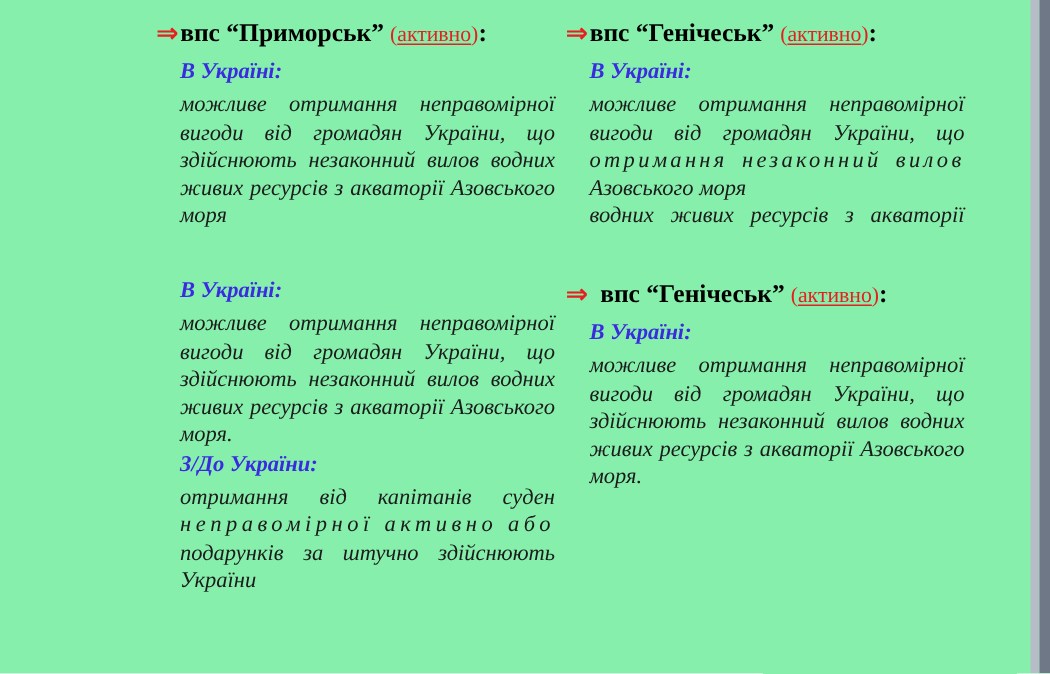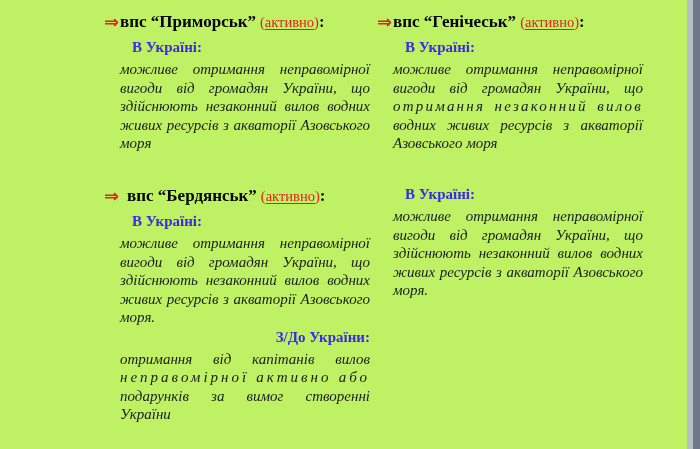--- a/index.html
+++ b/index.html
@@ -1,17 +1,17 @@
 <!DOCTYPE html>
 <html><head>
 <meta charset="utf-8">
 <style>
   html,body{margin:0;padding:0;background:#fff;}
   .screen{
-    position:relative;width:700px;height:449px;overflow:hidden;background:#bef264;
+    position:relative;width:700px;height:449px;overflow:hidden;background:#86efac;
     font-family:"Liberation Serif","DejaVu Serif",serif;
   }
   
   .edge-light{position:absolute;top:0;left:687px;width:6px;height:449px;background:#b7bdc6;}
   .edge-dark{position:absolute;top:0;left:693px;width:7px;height:449px;background:#6e7887;}
 
   .cell{position:absolute;width:266px;}
   #cell-prymorsk {left:104px;top:12px;}
   #cell-pryazovsk{left:377px;top:12px;}
   #cell-berdiansk{left:104px;top:186px;}
@@ -23,31 +23,31 @@
     color:#e62020;font-weight:700;font-size:18px;margin-right:1px;vertical-align:-1px;
   }
   #cell-berdiansk .arrow,#cell-henichesk .arrow{margin-right:8px;}
   .title{font-weight:700;font-size:17px;color:#000;}
   .status-wrap{margin-left:4px;color:#e62020;font-size:14.5px;}
   .status-active{color:#e62020;text-decoration:underline;text-underline-offset:2px;}
   .colon{font-weight:700;font-size:17px;color:#000;}
 
   .content{margin-left:16px;}
   .label{
-    color:#3a2be0;font-weight:700;font-size:15px;
-    line-height:17px;margin-bottom:4px;margin-left:12px;
+    color:#3a2be0;font-weight:700;font-style:italic;font-size:15px;
+    line-height:17px;margin-bottom:4px;
   }
   .para{width:250px;}
   .line{
     font-style:italic;font-size:15px;line-height:18.5px;color:#1b1b1b;
     text-align:justify;text-align-last:justify;
   }
   .line.last{text-align:left;text-align-last:left;}
   .para{margin-bottom:0;}
-  .para + .label{margin-top:2px;text-align:right;}
+  .para + .label{margin-top:2px;}
   
   #cell-pryazovsk .para .line:nth-child(3){letter-spacing:2.2px;}
   #cell-berdiansk .para-2 .line:nth-child(2){letter-spacing:3px;}
 </style>
 </head>
 <body>
 
 <div class="screen">
 
   <div class="cell" id="cell-prymorsk">
@@ -69,50 +69,50 @@
   <div class="cell" id="cell-pryazovsk">
     <div class="header">
       <span class="arrow">⇒</span><span class="title">впс “Генічеськ”</span><span class="status-wrap"><span>(</span><span class="status-active">активно</span><span>)</span></span><span class="colon">:</span>
     </div>
     <div class="content">
       <div class="label">В Україні:</div>
       <div class="para">
         <div class="line">можливе отримання неправомірної</div>
         <div class="line">вигоди від громадян України, що</div>
         <div class="line">отримання незаконний вилов</div>
+        <div class="line last">Азовського моря</div>
         <div class="line">водних живих ресурсів з акваторії</div>
-        <div class="line last">Азовського моря</div>
       </div>
     </div>
   </div>
 
   <div class="cell" id="cell-berdiansk">
-    <div class="header">
-      <span class="arrow">⇒</span><span class="title">впс “Бердянськ”</span><span class="status-wrap"><span>(</span><span class="status-active">активно</span><span>)</span></span><span class="colon">:</span>
-    </div>
     <div class="content">
       <div class="label">В Україні:</div>
       <div class="para">
         <div class="line">можливе отримання неправомірної</div>
         <div class="line">вигоди від громадян України, що</div>
         <div class="line">здійснюють незаконний вилов водних</div>
         <div class="line">живих ресурсів з акваторії Азовського</div>
         <div class="line last">моря.</div>
       </div>
       <div class="label">З/До України:</div>
       <div class="para para-2">
-        <div class="line">отримання від капітанів вилов</div>
+        <div class="line">отримання від капітанів суден</div>
         <div class="line">неправомірної активно або</div>
-        <div class="line">подарунків за вимог створенні</div>
+        <div class="line">подарунків за штучно здійснюють</div>
         <div class="line last">України</div>
       </div>
     </div>
   </div>
 
   <div class="cell" id="cell-henichesk">
+    <div class="header">
+      <span class="arrow">⇒</span><span class="title">впс “Генічеськ”</span><span class="status-wrap"><span>(</span><span class="status-active">активно</span><span>)</span></span><span class="colon">:</span>
+    </div>
     <div class="content">
       <div class="label">В Україні:</div>
       <div class="para">
         <div class="line">можливе отримання неправомірної</div>
         <div class="line">вигоди від громадян України, що</div>
         <div class="line">здійснюють незаконний вилов водних</div>
         <div class="line">живих ресурсів з акваторії Азовського</div>
         <div class="line last">моря.</div>
       </div>
     </div>

